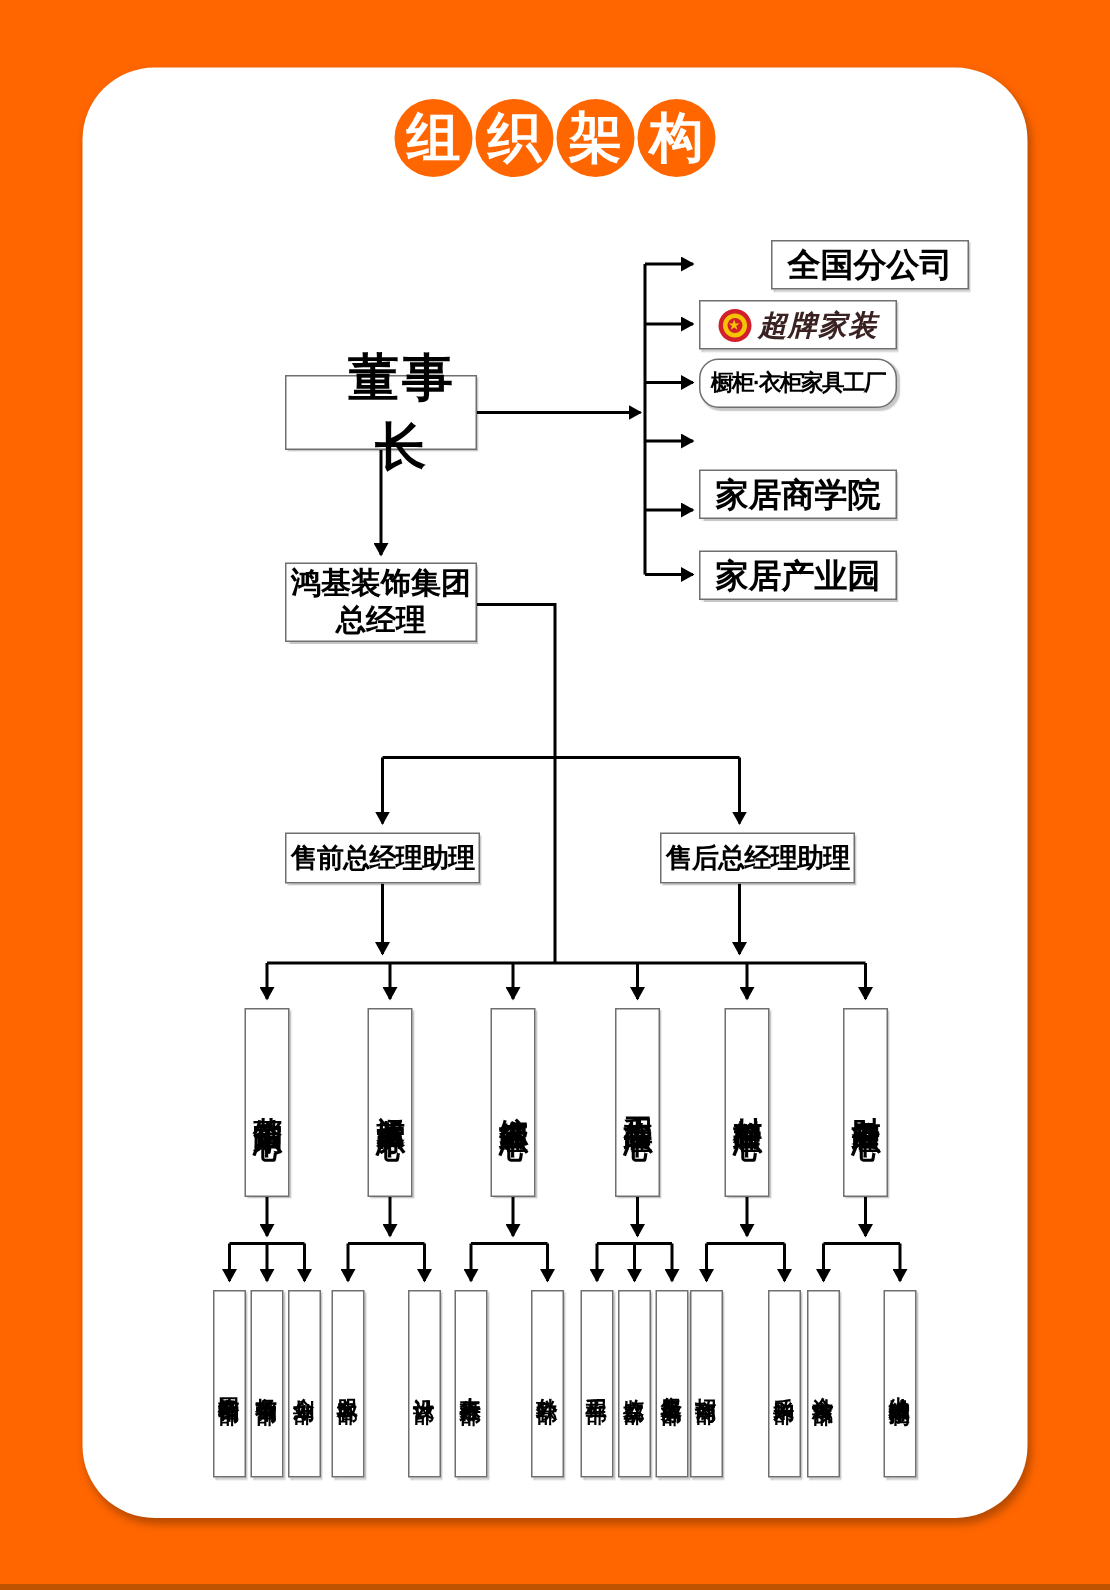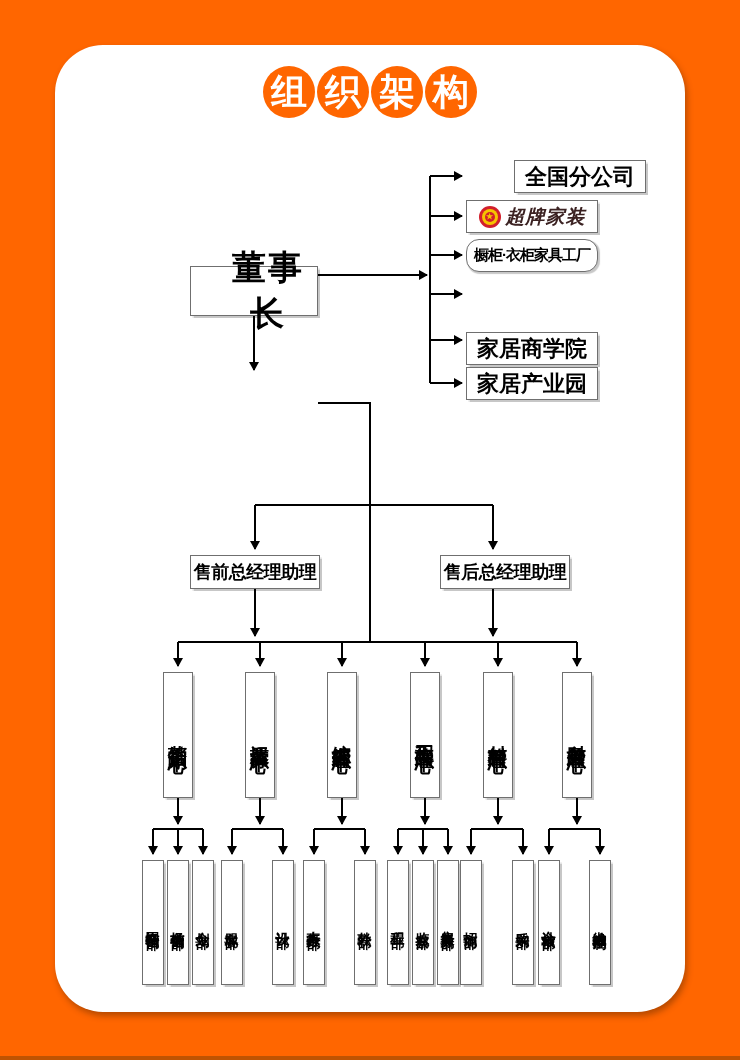--- a/index.html
+++ b/index.html
@@ -27,21 +27,21 @@
     color:#ffffff;font-weight:bold;font-size:36px;line-height:52px;
     text-align:center;
   }
   svg.connectors{position:absolute;left:0;top:0;pointer-events:none;}
   .node{
     position:absolute;background:#ffffff;
     border:1px solid #6f6f6f;box-shadow:1.5px 1.5px 1px rgba(0,0,0,.22);
     display:flex;align-items:center;justify-content:center;
     color:#000;font-weight:bold;box-sizing:border-box;text-align:center;
   }
-  .chairman{left:190px;top:266px;width:128px;height:50px;font-size:34px;letter-spacing:2px;padding-left:28px;}
+  .chairman{left:190px;top:250px;width:128px;height:50px;font-size:34px;letter-spacing:2px;padding-left:28px;}
   .gm{left:190px;top:375px;width:128px;height:53px;font-size:20px;line-height:1.25;flex-direction:column;}
   .gm span{display:block;}
   .affiliate{left:466px;width:132px;height:33px;font-size:22px;}
   .affiliate.small{font-size:15px;letter-spacing:-1px;}
   .assistant{top:555px;width:130px;height:34px;font-size:18px;letter-spacing:-0.5px;}
   .vtext{
     writing-mode:vertical-rl;text-orientation:upright;line-height:1;
   }
   .center-box{top:672px;width:30px;height:126px;font-size:19px;letter-spacing:2px;}
   .dept-box{top:860px;width:22px;height:125px;font-size:14px;letter-spacing:1px;}
@@ -148,23 +148,27 @@
     <span class="logo-wrap">
       <span class="badge">
           <span class="badge-inner">
             <span class="badge-core">★</span>
           </span>
         </span>
       <span class="logo-text">超牌家装</span>
     </span>
   </div>
   <div class="node affiliate small" style="top:239px;border-radius:13px;">橱柜·衣柜家具工厂</div>
-  <div class="node affiliate" style="top:332px;">家居商学院</div>
+  <div class="node affiliate" style="top:313px;">家居商学院</div>
   <div class="node affiliate" style="top:367px;">家居产业园</div>
 
+  <div class="node gm">
+    <span>鸿基装饰集团</span>
+    <span>总经理</span>
+  </div>
 
   <div class="node assistant" style="left:190px;">售前总经理助理</div>
   <div class="node assistant" style="left:440px;">售后总经理助理</div>
 
   <div class="node center-box vtext" style="left:163px;">营销企划中心</div>
   <div class="node center-box vtext" style="left:245px;">运营服务中心</div>
   <div class="node center-box vtext" style="left:327px;">综合管理中心</div>
   <div class="node center-box vtext" style="left:410px;">工程管理中心</div>
   <div class="node center-box vtext" style="left:483px;">材料管理中心</div>
   <div class="node center-box vtext" style="left:562px;">财务管理中心</div>

